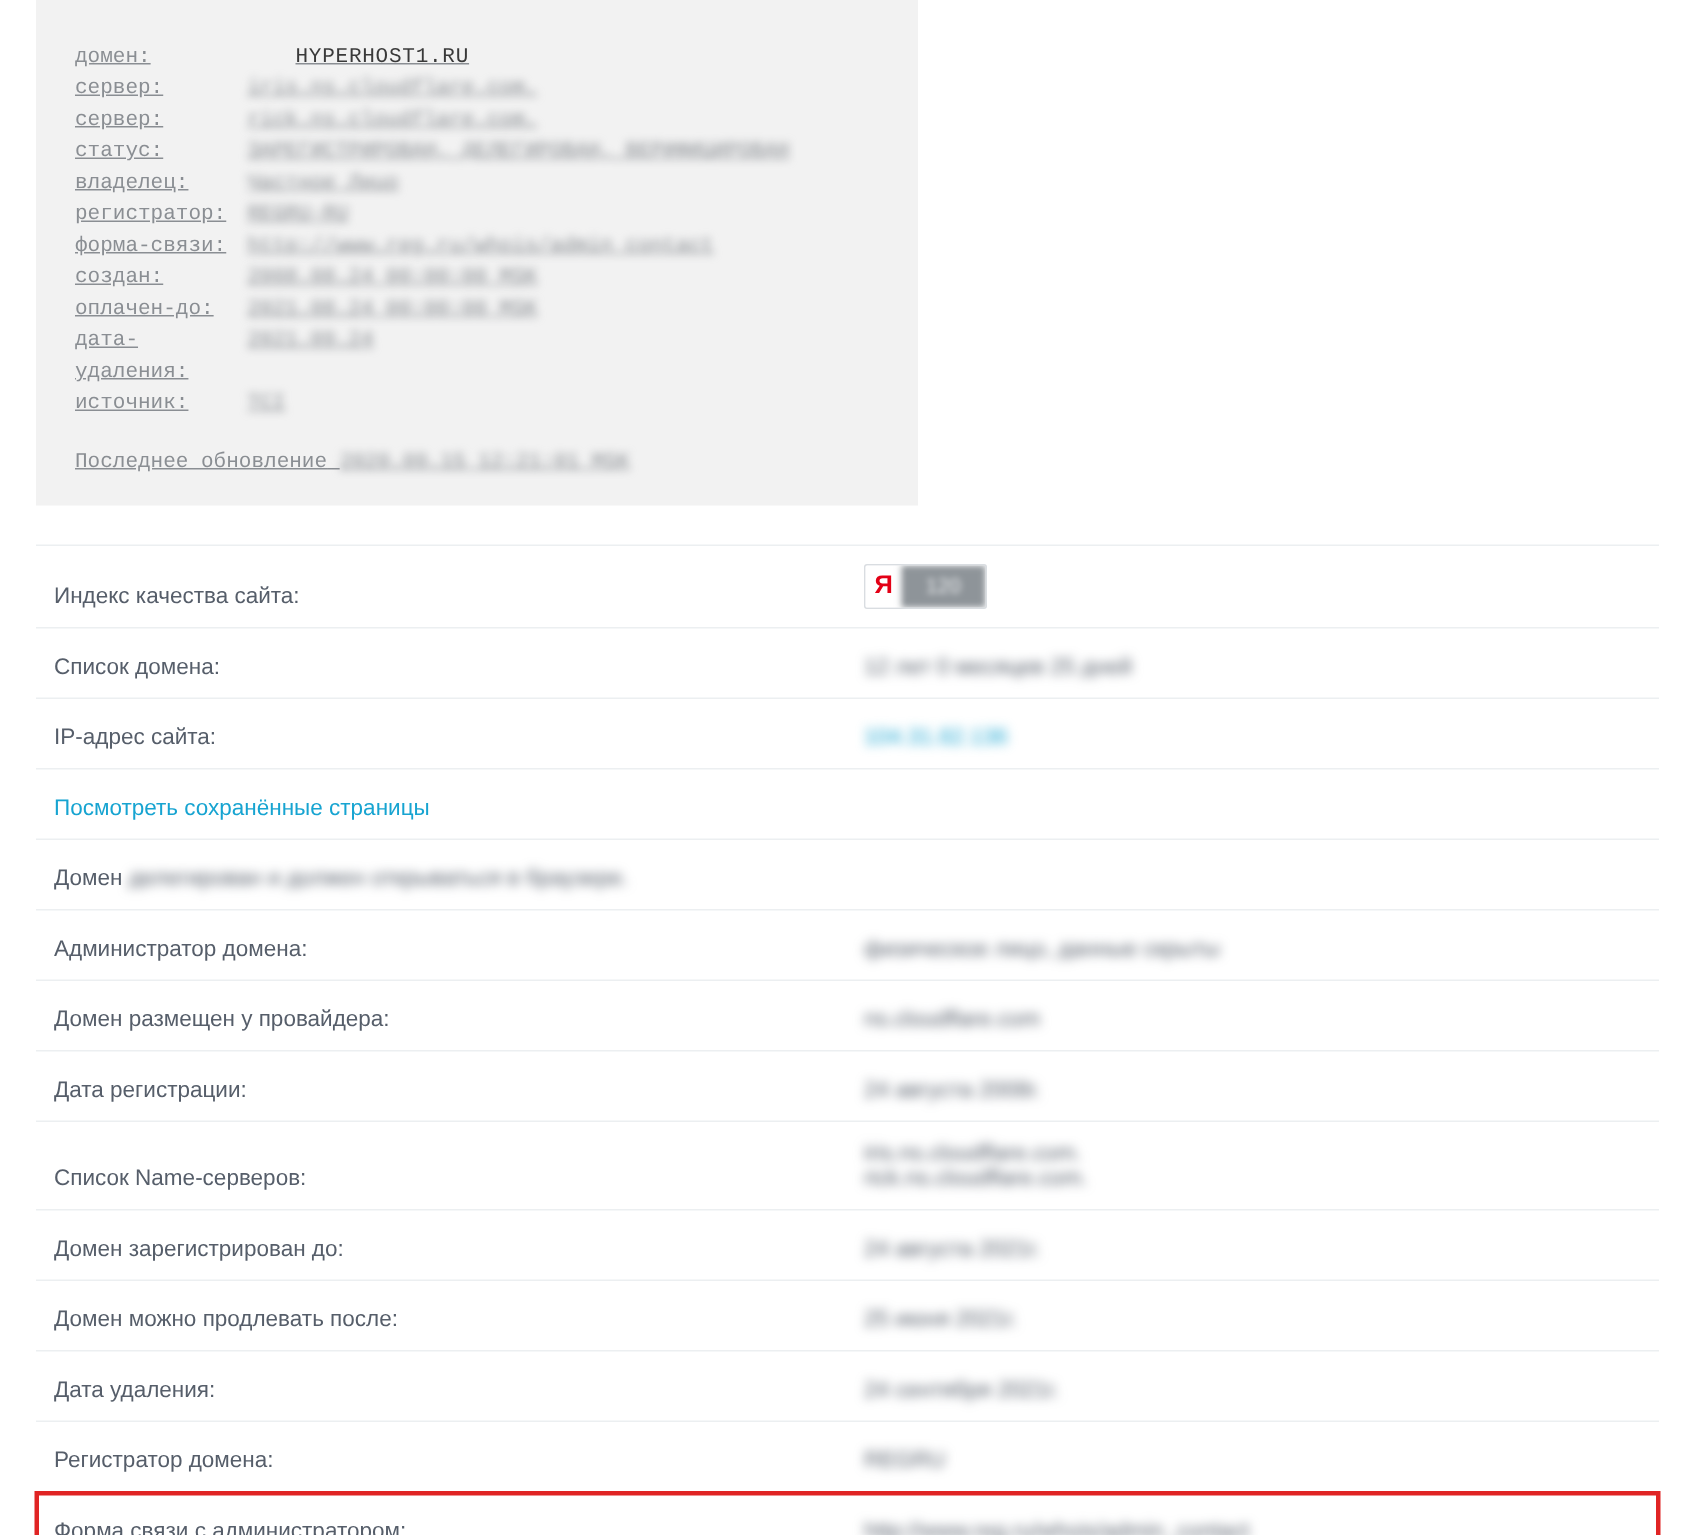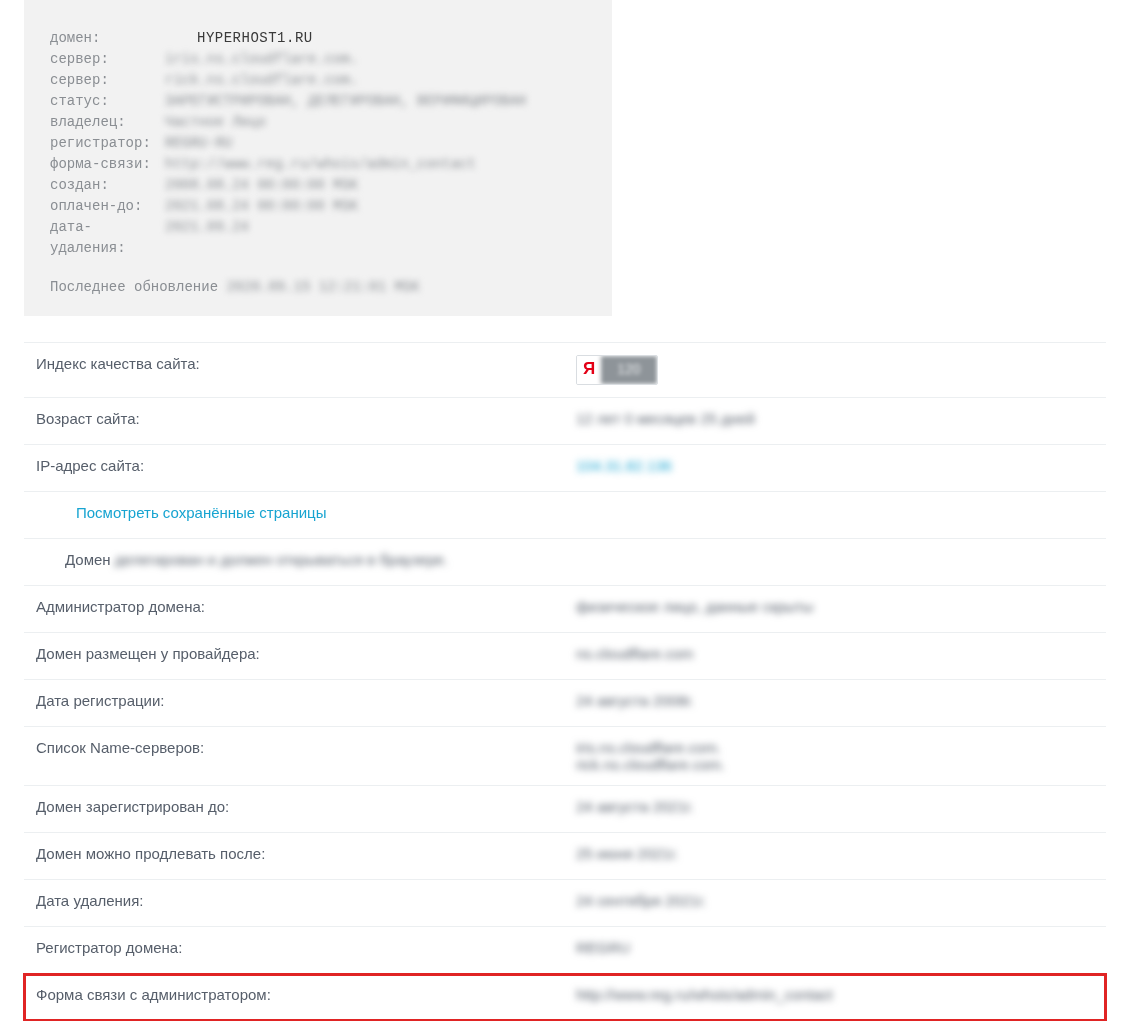--- a/index.html
+++ b/index.html
@@ -15,20 +15,21 @@
   
   .whois-box {
     margin: 0 0 26px 24px;
     width: 536px;
     background: #f2f2f2;
     padding: 28px 26px 18px 26px;
     font-family: "Courier New", Courier, monospace;
     font-size: 14px;
     line-height: 21px;
     color: #8a8e93;
+    text-decoration: underline;
   }
   .whois-row { display: flex; }
   .whois-label {
     width: 115px;
     flex: 0 0 115px;
     color: #8a8e93;
   }
   .whois-value {
     flex: 1;
     color: #8a8e93;
@@ -40,21 +41,21 @@
   }
   .whois-update .uv { filter: blur(3px); }
 
   
   .details {
     margin: 0 24px 0 24px;
     border-top: 1px solid #eceff1;
   }
   .drow {
     display: flex;
-    align-items: flex-start;
+    align-items: flex-end;
     padding: 12px 12px;
     border-bottom: 1px solid #eceff1;
     min-height: 22px;
   }
   .dlabel {
     width: 540px;
     flex: 0 0 540px;
     color: #565e6a;
     font-size: 15px;
   }
@@ -135,47 +136,51 @@
       <div class="whois-value">2008.08.24 00:00:00 MSK</div>
     </div>
     <div class="whois-row">
       <div class="whois-label">оплачен-до:</div>
       <div class="whois-value">2021.08.24 00:00:00 MSK</div>
     </div>
     <div class="whois-row">
       <div class="whois-label">дата-удаления:</div>
       <div class="whois-value">2021.09.24</div>
     </div>
+    <div class="whois-row">
+      <div class="whois-label">источник:</div>
+      <div class="whois-value">TCI</div>
+    </div>
     <div class="whois-update">
     <span>Последнее обновление</span>
     <span class="uv">2020.09.15 12:21:01 MSK</span>
   </div>
 </div>
 
 <div class="details" id="details">
     <div class="drow">
       <div class="dlabel">Индекс качества сайта:</div>
       <div class="dvalue"><span class="yandex-badge">
           <span class="ya">Я</span>
           <span class="sc">120</span>
         </span></div>
     </div>
     <div class="drow">
-      <div class="dlabel">Возраст сайта:</div>
+      <div class="dlabel">Список домена:</div>
       <div class="dvalue blur" style="white-space: pre-line;">12 лет 0 месяцев 25 дней</div>
     </div>
     <div class="drow">
       <div class="dlabel">IP-адрес сайта:</div>
       <div class="dvalue blur link" style="white-space: pre-line;">104.31.82.136</div>
     </div>
     <div class="drow">
-      <div class="dvalue link" style="white-space: pre-line; margin-left: 40px;">Посмотреть сохранённые страницы</div>
-    </div>
-    <div class="drow">
-      <div style="flex: 1 1 0%; margin-left: 29px;"><span>Домен</span> <span class="inline-blur">делегирован и должен открываться в браузере.</span></div>
+      <div class="dvalue link" style="white-space: pre-line;">Посмотреть сохранённые страницы</div>
+    </div>
+    <div class="drow">
+      <div style="flex: 1 1 0%;"><span>Домен</span> <span class="inline-blur">делегирован и должен открываться в браузере.</span></div>
     </div>
     <div class="drow">
       <div class="dlabel">Администратор домена:</div>
       <div class="dvalue blur" style="white-space: pre-line;">физическое лицо, данные скрыты</div>
     </div>
     <div class="drow">
       <div class="dlabel">Домен размещен у провайдера:</div>
       <div class="dvalue blur" style="white-space: pre-line;">ns.cloudflare.com</div>
     </div>
     <div class="drow">

